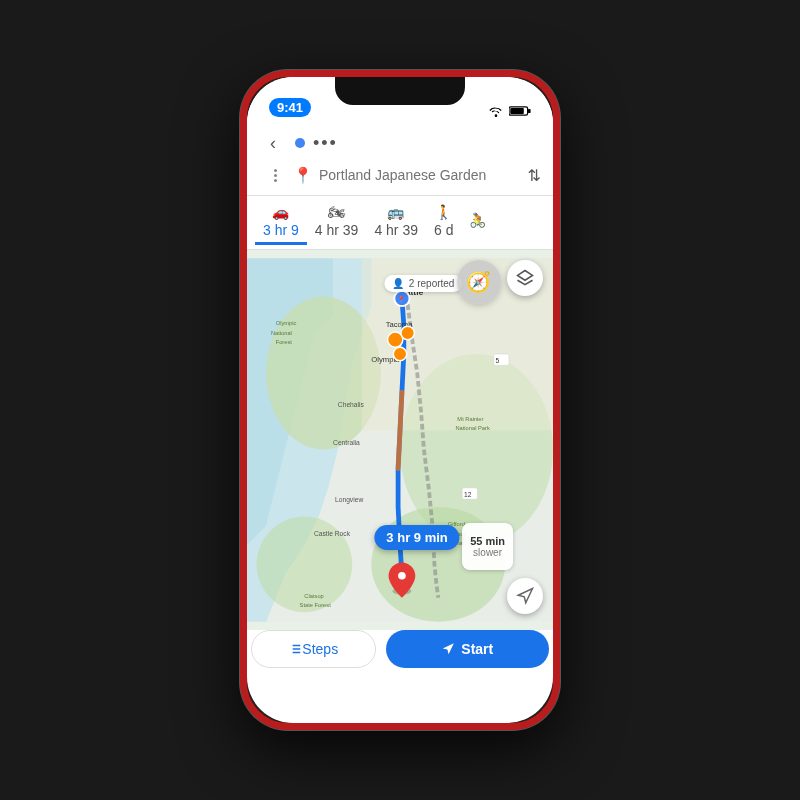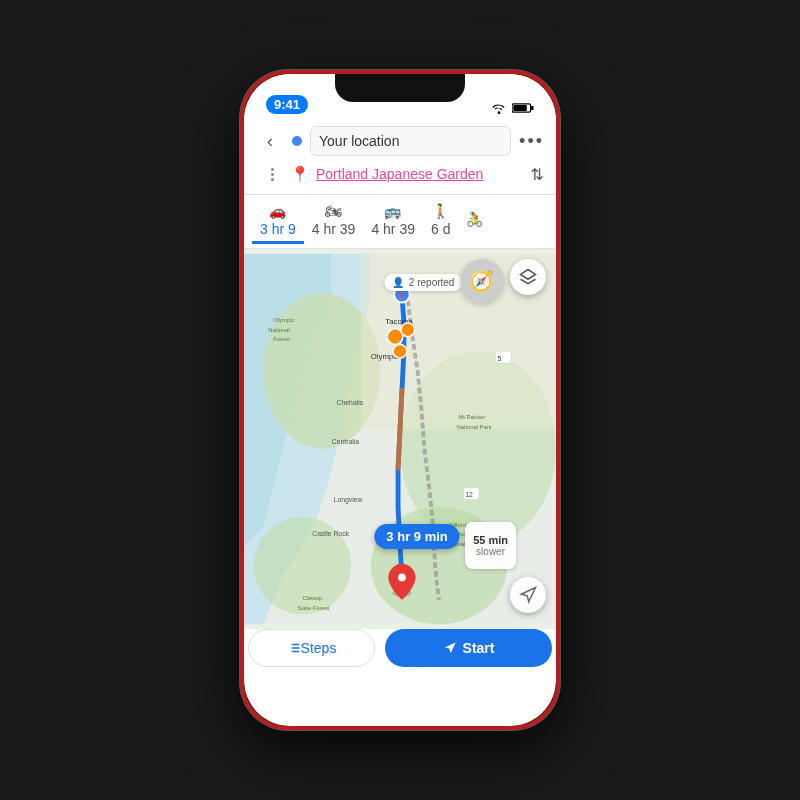--- a/index.html
+++ b/index.html
@@ -11,21 +11,21 @@
       align-items: center;
       justify-content: center;
       font-family: -apple-system, 'Helvetica Neue', Arial, sans-serif;
     }
 
     .phone-frame {
       width: 320px;
       height: 660px;
       background: #111;
       border-radius: 48px;
-      border: 4px solid #b91c1c;
+      border: 7px solid #b91c1c;
       position: relative;
       box-shadow: 0 0 0 1px #555, inset 0 0 0 2px #222, 0 20px 60px rgba(0,0,0,0.8);
       overflow: hidden;
     }
 
     .phone-frame::before {
       content: '';
       position: absolute;
       top: 0; left: 50%;
       transform: translateX(-50%);
@@ -141,23 +141,22 @@
       flex-shrink: 0;
       color: #E53935;
       font-size: 16px;
       display: flex;
       align-items: center;
       justify-content: center;
     }
     .dest-text {
       flex: 1;
       font-size: 14px;
-      color: #ec4899;
+      color: #737373;
       padding: 4px 0;
-      text-decoration: underline;
     }
     .swap-btn {
       font-size: 16px;
       color: #555;
       flex-shrink: 0;
     }
 
     
     .transport-tabs {
       background: #fff;
@@ -371,21 +370,20 @@
           <rect x="1.5" y="3.5" width="16" height="7" rx="1" fill="#000"></rect>
           <rect x="22.5" y="4.5" width="3" height="5" rx="1" fill="#000"></rect>
         </svg>
       </div>
     </div>
 
     <div class="nav-header">
       <div class="nav-row">
         <div class="back-btn">‹</div>
         <div class="route-dot"></div>
-        <input class="origin-input" type="text" value="Your location" readonly="" style="">
         <div class="more-btn">•••</div>
       </div>
       <div class="dest-row">
         <div class="route-dots-vert">
           <div class="vdot"></div>
             <div class="vdot"></div>
             <div class="vdot"></div>
         </div>
         <div class="dest-pin">📍</div>
         <div class="dest-text">Portland Japanese Garden</div>

